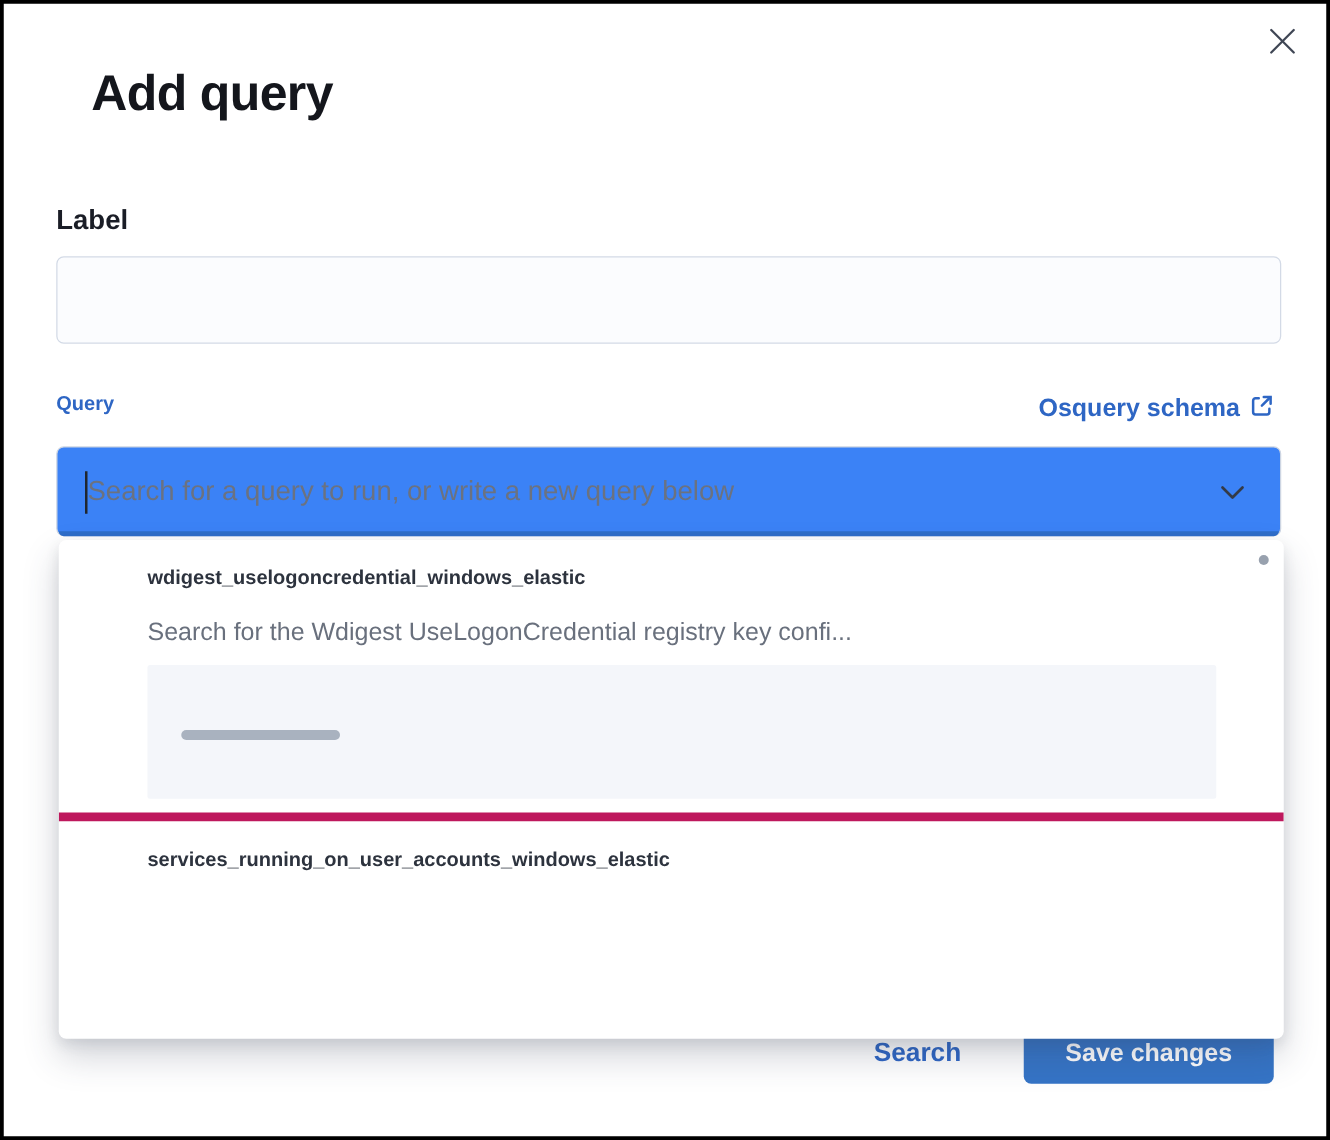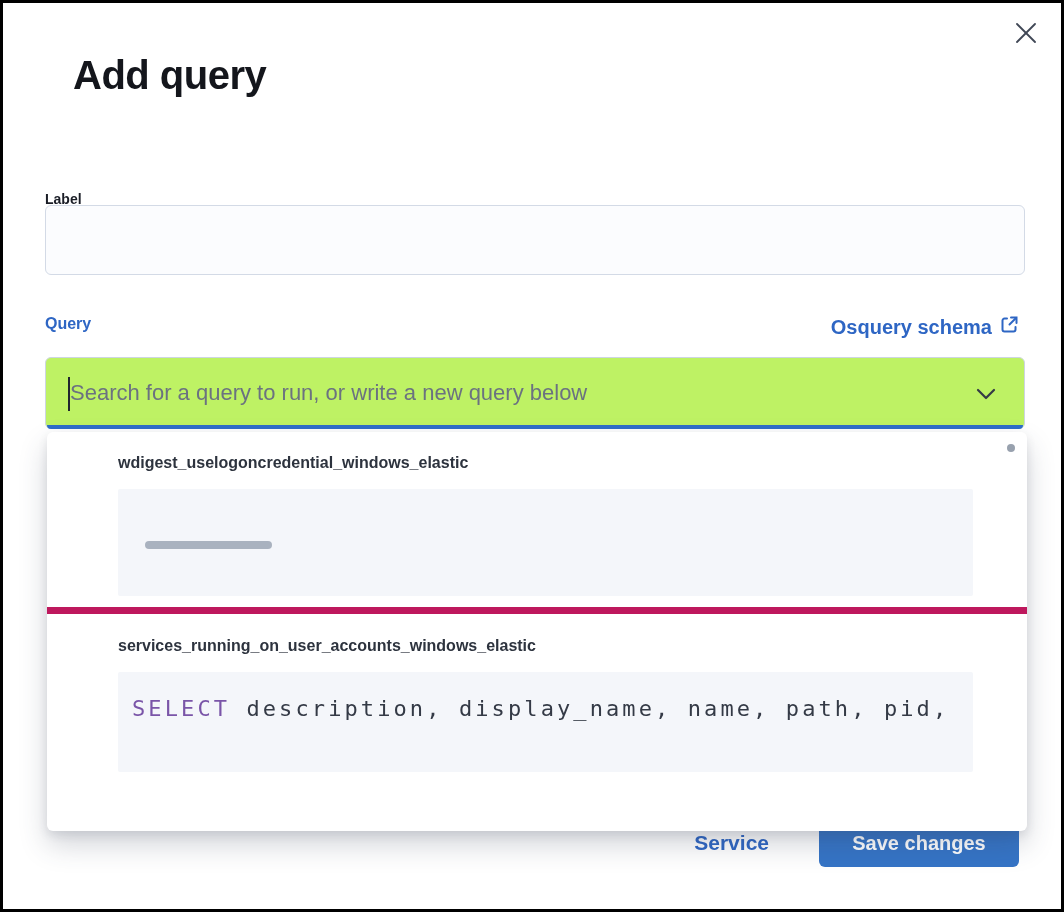--- a/index.html
+++ b/index.html
@@ -16,41 +16,41 @@
     position:absolute; left:42px; top:50px;
     font-size:40px; font-weight:800; letter-spacing:-0.5px; color:#14161c;margin-left:28px;
   }
   .close-btn {
     position:absolute; right:18px; top:14px; width:34px; height:34px;
     display:flex; align-items:center; justify-content:center;
     background:none; border:none; cursor:pointer;
   }
   .field-label {
     position:absolute; left:42px; top:160px;
-    font-size:14px; font-weight:700; color:#1a1d26;margin-top:28px;
+    font-size:22px; font-weight:700; color:#1a1d26;
   }
   .label-input {
     position:absolute; left:42px; top:202px; width:980px; height:70px;
     background:#fbfcfe; border:1px solid #d3dae6; border-radius:6px;
     resize:none; outline:none; font-family:"Liberation Sans",sans-serif;
     font-size:20px; padding:12px 14px; color:#343741;
   }
   .query-row-label {
     position:absolute; left:42px; top:312px;
     font-size:16px; font-weight:700; color:var(--accent);
   }
   .schema-link {
     position:absolute; right:42px; top:312px;
     display:flex; align-items:center; gap:8px;
     font-size:20px; font-weight:700; color:var(--accent);
     text-decoration:none; cursor:pointer;
   }
   .combobox {
     position:absolute; left:42px; top:354px; width:980px; height:72px;
-    background:#bef264; border:1px solid #cdd5e2; border-radius:6px;
+    background:#3b82f6; border:1px solid #cdd5e2; border-radius:6px;
   }
   .combobox::after {
     content:""; position:absolute; left:1px; right:1px; bottom:-1px; height:4px;
     background:var(--underline); border-radius:0 0 5px 5px;
   }
   .combobox .caret {
     position:absolute; left:22px; top:19px; width:2px; height:34px; background:#20262f;
   }
   .combobox input {
     position:absolute; left:24px; top:0; width:900px; height:100%;
@@ -141,31 +141,28 @@
       <polyline points="4,7 12,15 20,7" fill="none" stroke="#343a46" stroke-width="2.2" stroke-linecap="round" stroke-linejoin="round"></polyline>
     </svg>
   </span>
 </div>
 
 <div class="dropdown-panel">
   <div class="v-scroll-dot"></div>
   <div id="options-list">
   <div class="option">
     <div class="option-title">wdigest_uselogoncredential_windows_elastic</div>
+    <div class="option-desc">Search for the Wdigest UseLogonCredential registry key confi...</div>
     <div class="code-block">
       <div class="h-scrollbar"></div>
     </div>
   </div>
 
   <div class="option">
     <div class="option-title">services_running_on_user_accounts_windows_elastic</div>
-    <div class="code-block clipped">
-      <div class="code-line"><span class="tok-keyword">SELECT</span><span class="tok-plain"> description, display_name, name, path, pid,</span></div>
-
-    </div>
   </div>
 </div>
 </div>
 
 <div class="footer">
-  <button class="cancel-btn">Service</button>
+  <button class="cancel-btn">Search</button>
   <button class="save-btn">Save changes</button>
 </div>
 
 </body></html>

